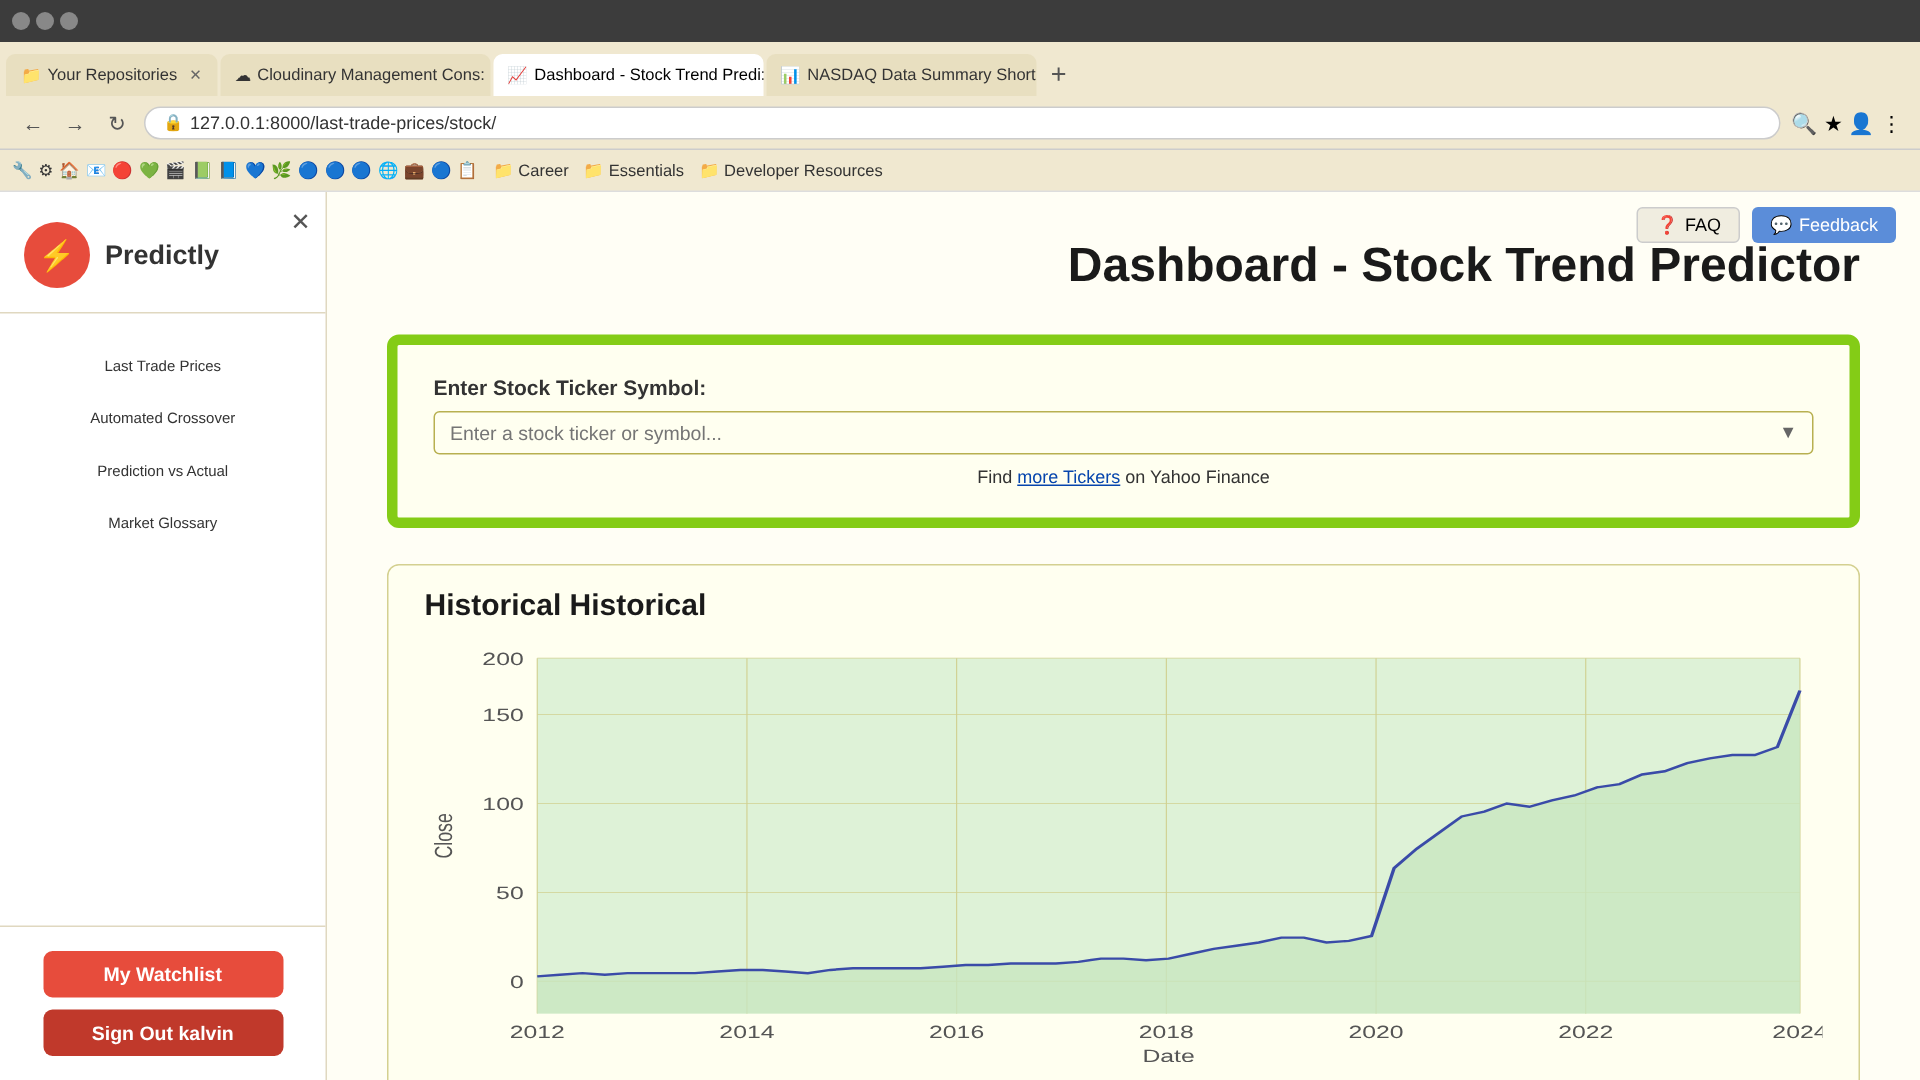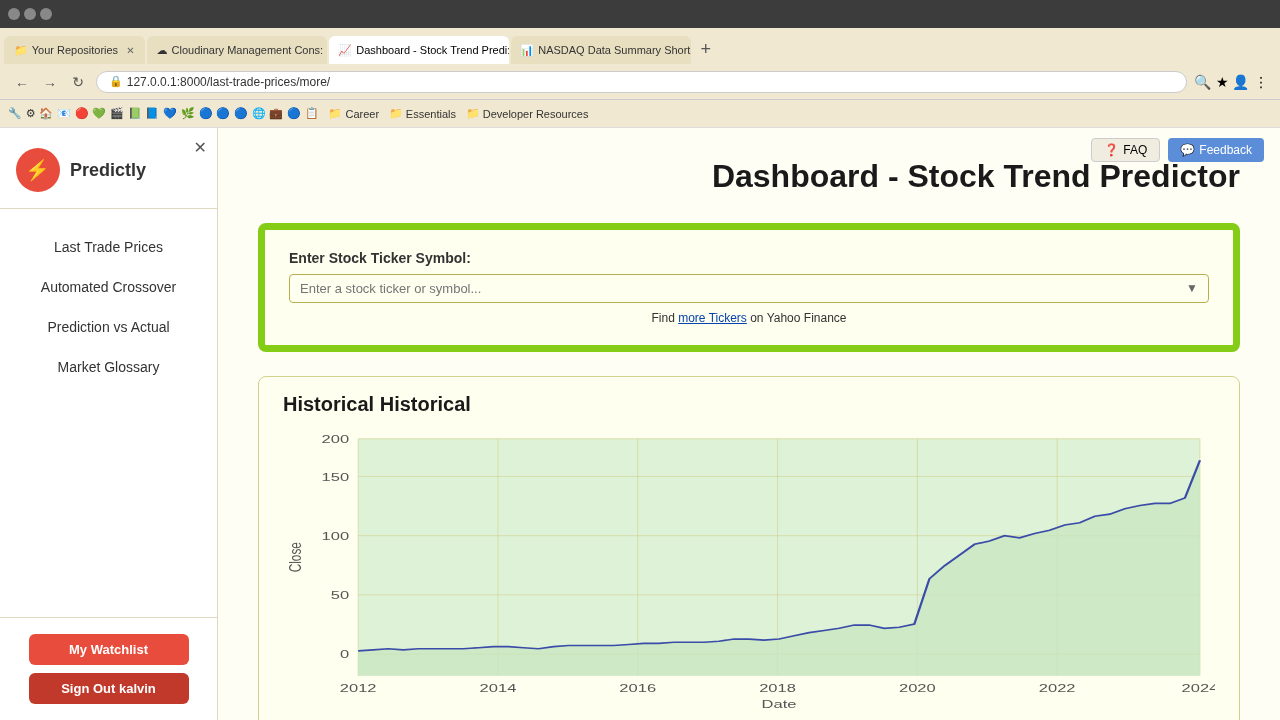--- a/index.html
+++ b/index.html
@@ -147,21 +147,21 @@
     }
     .sidebar-nav {
       flex: 1;
       padding: 20px 0;
       display: flex;
       flex-direction: column;
       gap: 4px;
     }
     .sidebar-nav-item {
       padding: 10px 20px;
-      font-size: 14px;
+      font-size: 10px;
       color: #333;
       cursor: pointer;
       text-align: center;
     }
     .sidebar-bottom {
       padding: 16px;
       display: flex;
       flex-direction: column;
       gap: 8px;
       align-items: center;
@@ -369,21 +369,21 @@
   </div>
   <div style="padding:4px 8px;font-size:18px;cursor:pointer;color:#555;">+</div>
 </div>
 
 <div class="browser-addressbar">
   <div class="nav-btn">←</div>
   <div class="nav-btn">→</div>
   <div class="nav-btn">↻</div>
   <div class="address-box">
     <span style="font-size:11px;color:#888;margin-right:4px;">🔒</span>
-    <span>127.0.0.1:8000/last-trade-prices/more/</span>
+    <span>127.0.0.1:8000/last-trade-prices/stock/</span>
   </div>
   <div style="display:flex;gap:4px;font-size:14px;">
     <span style="cursor:pointer;">🔍</span>
     <span style="cursor:pointer;">★</span>
     <span style="cursor:pointer;">👤</span>
     <span style="cursor:pointer;">⋮</span>
   </div>
 </div>
 
 <div class="bookmark-bar">

